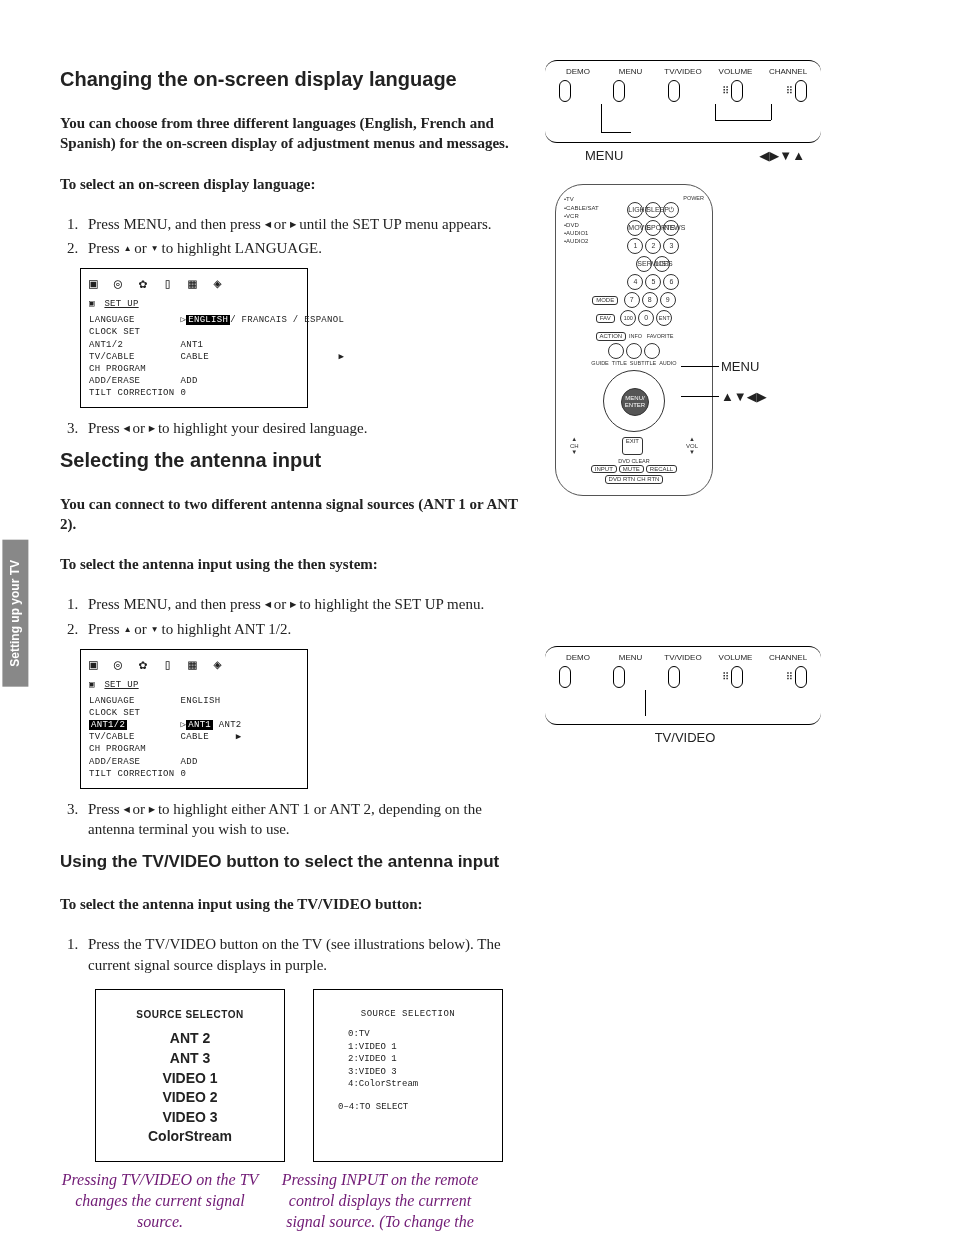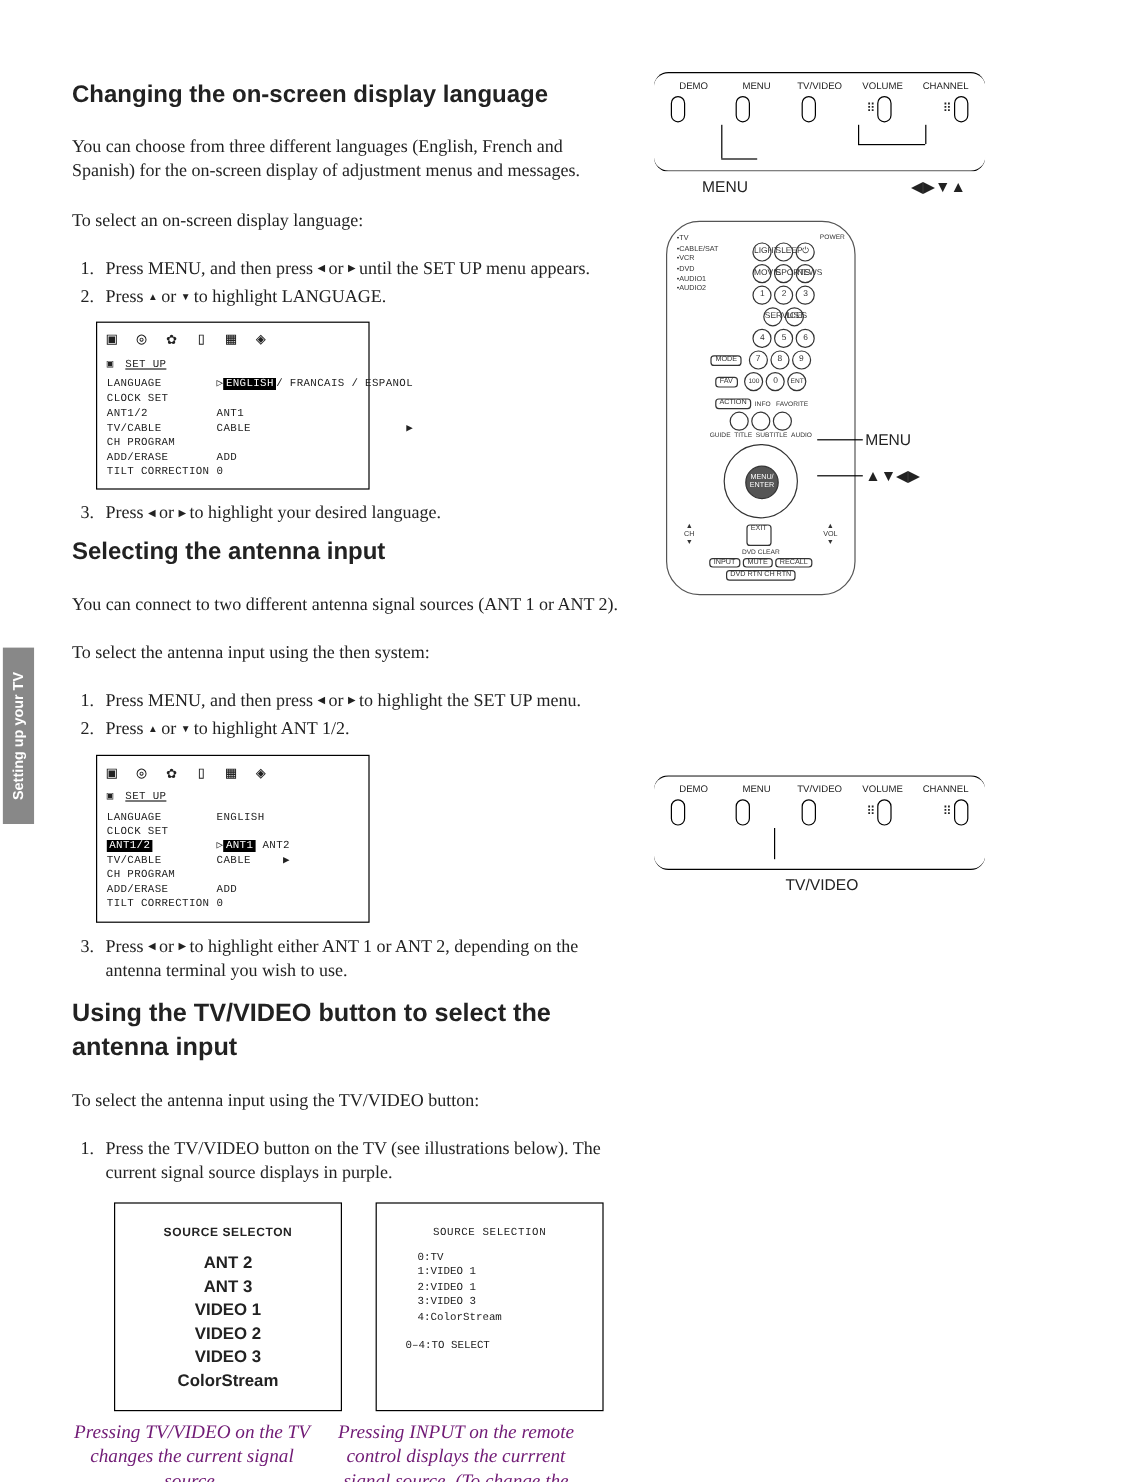--- a/index.html
+++ b/index.html
@@ -33,35 +33,35 @@
   }
   h2.section {
     font-family: Arial, Helvetica, sans-serif;
     font-weight: 900;
     font-size: 20px;
     margin: 6px 0 6px 0;
   }
   h3.sub {
     font-family: Arial, Helvetica, sans-serif;
     font-weight: 900;
-    font-size: 21px;
+    font-size: 17px;
     margin: 12px 0 2px 0;
   }
   .cols {
     display: flex;
     gap: 20px;
   }
   .left {
     flex: 1;
     max-width: 465px;
   }
   .right {
     width: 280px;
   }
-  p { margin: 20px 0; }
+  p { margin: 20px 0; font-weight: bold; }
   ol { margin: 4px 0 8px 22px; padding: 0; }
   ol li { margin: 4px 0; padding-left: 6px; }
   .tri { font-size: 0.55em; vertical-align: 2px; letter-spacing: -1px; }
   .osd {
     border: 1.5px solid #000;
     width: 210px;
     margin: 10px 0 10px 20px;
     padding: 6px 8px 8px 8px;
     font-family: 'Courier New', monospace;
     font-size: 9px;

